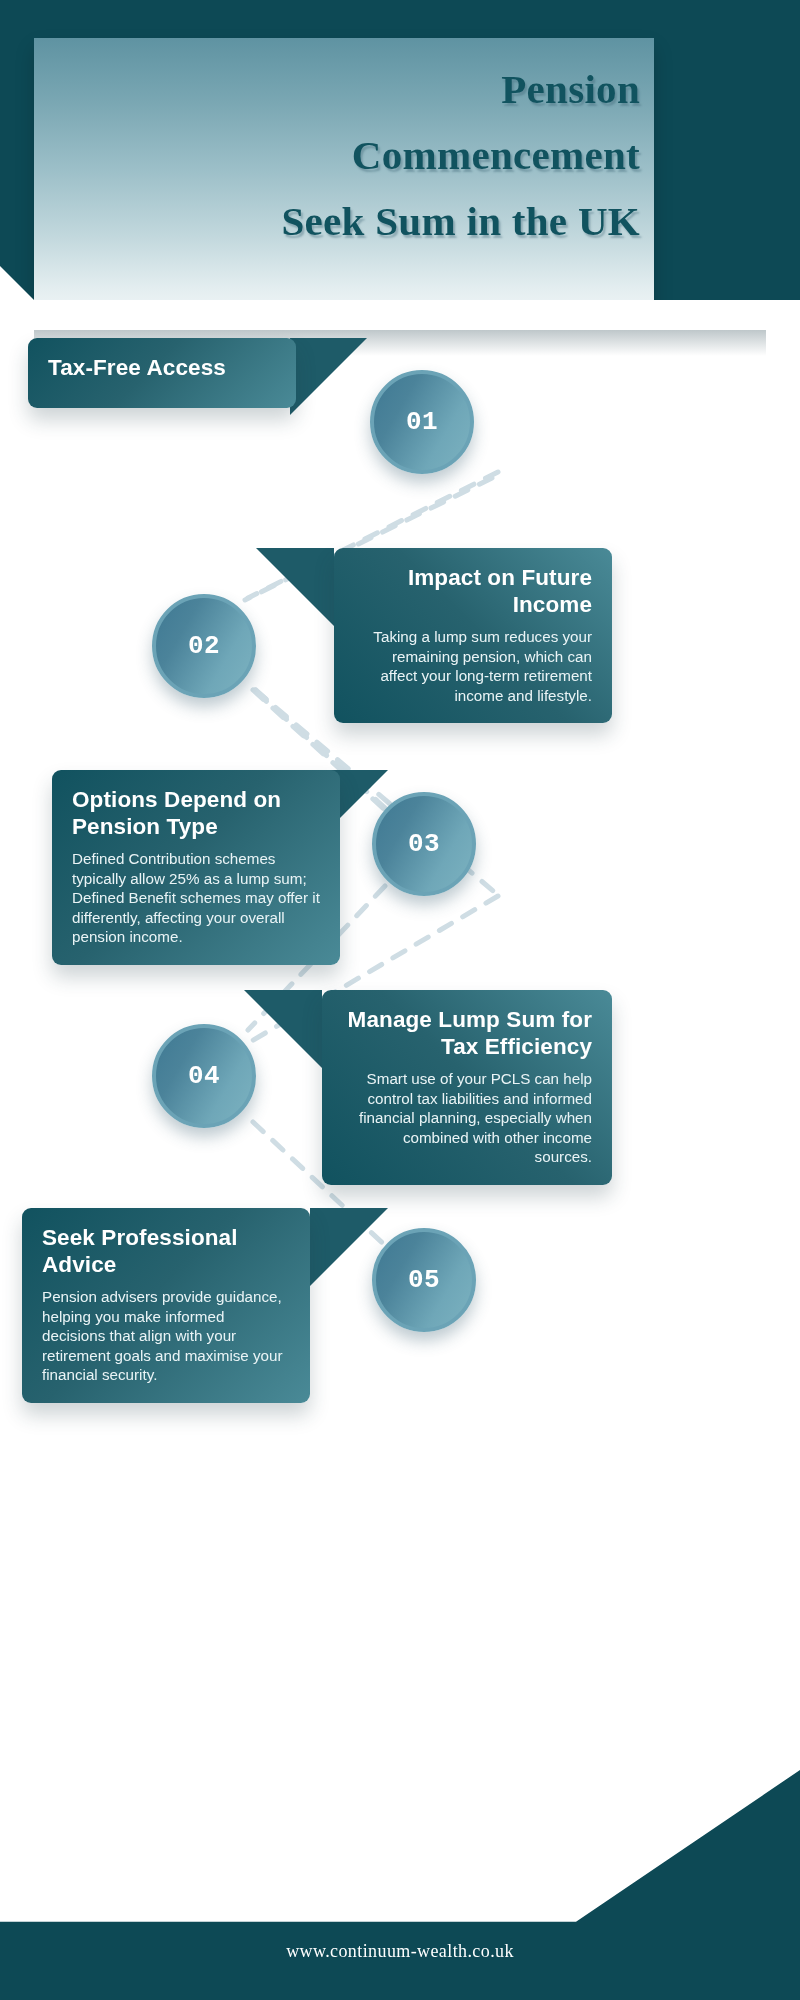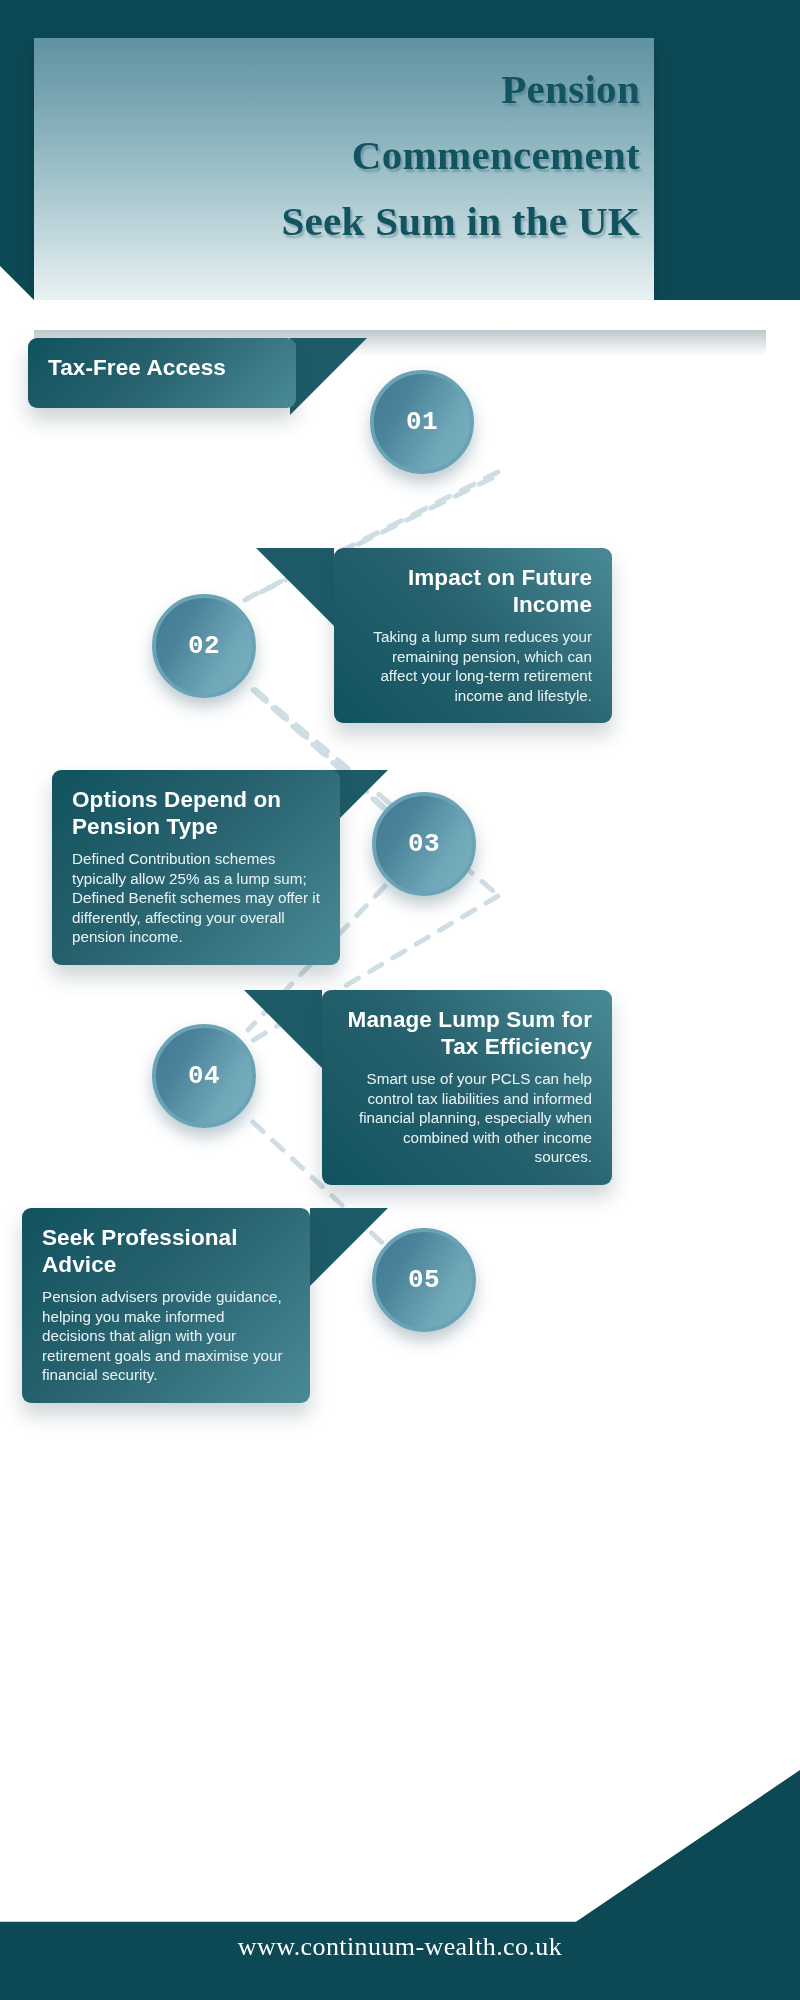--- a/index.html
+++ b/index.html
@@ -184,21 +184,21 @@
     background: #0d4955;
     clip-path: polygon(0% 66%, 72% 66%, 100% 0%, 100% 100%, 0% 100%);
   }
   .footer-url {
     position: absolute;
     left: 0;
     bottom: 38px;
     width: 800px;
     text-align: center;
     font-family: "Liberation Serif", serif;
-    font-size: 26px;
+    font-size: 18px;
     color: #ffffff;
     letter-spacing: 0.4px;
   }
 </style>
 </head>
 <body>
 
 <div id="infographic">
 
   <div class="header-frame">

